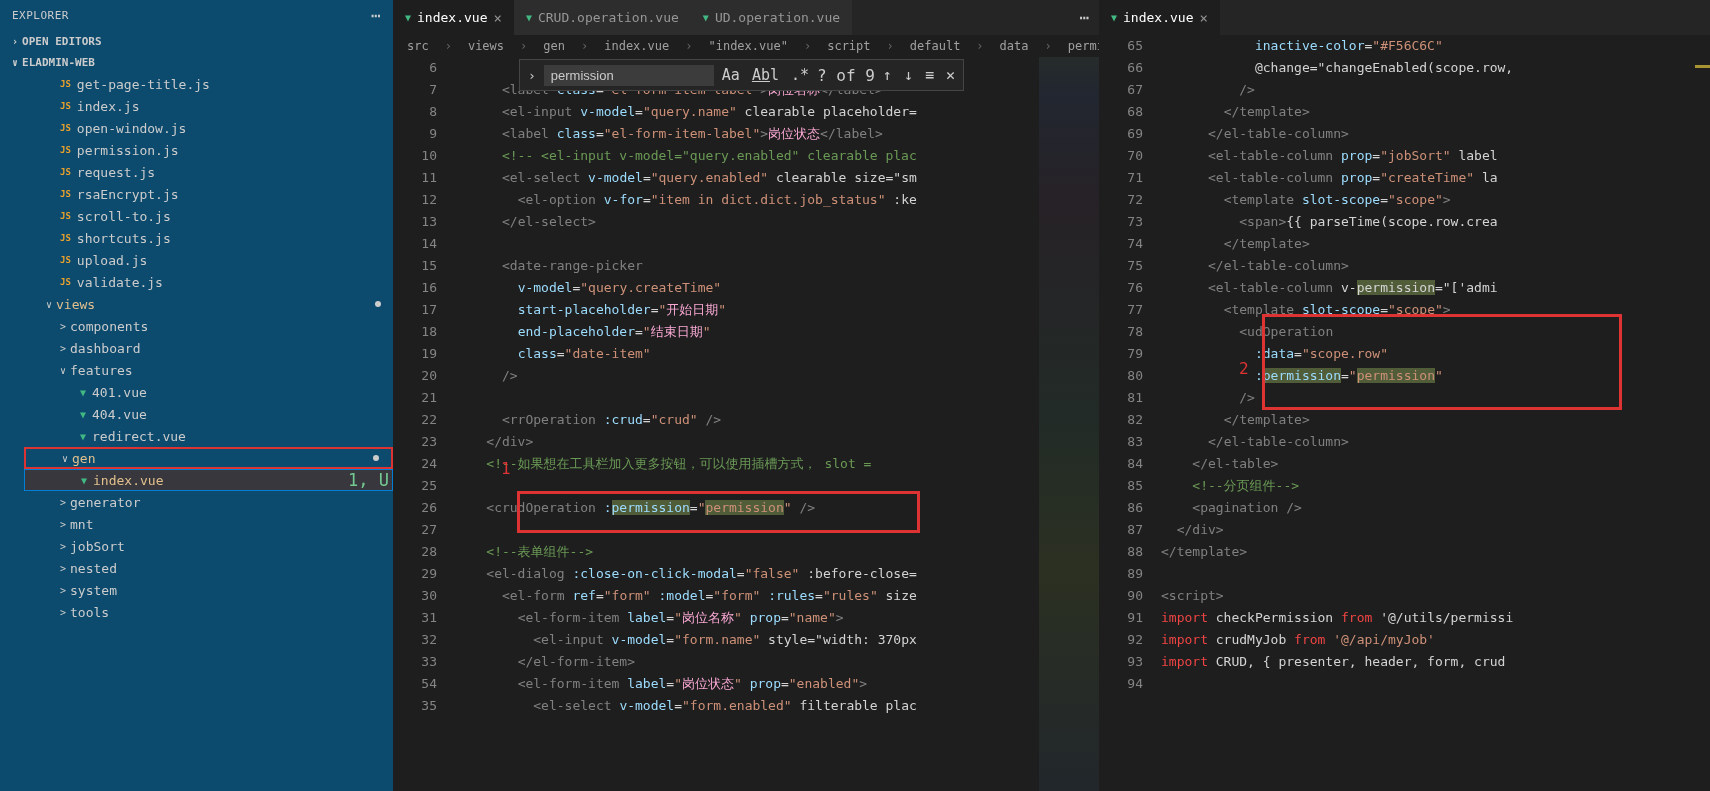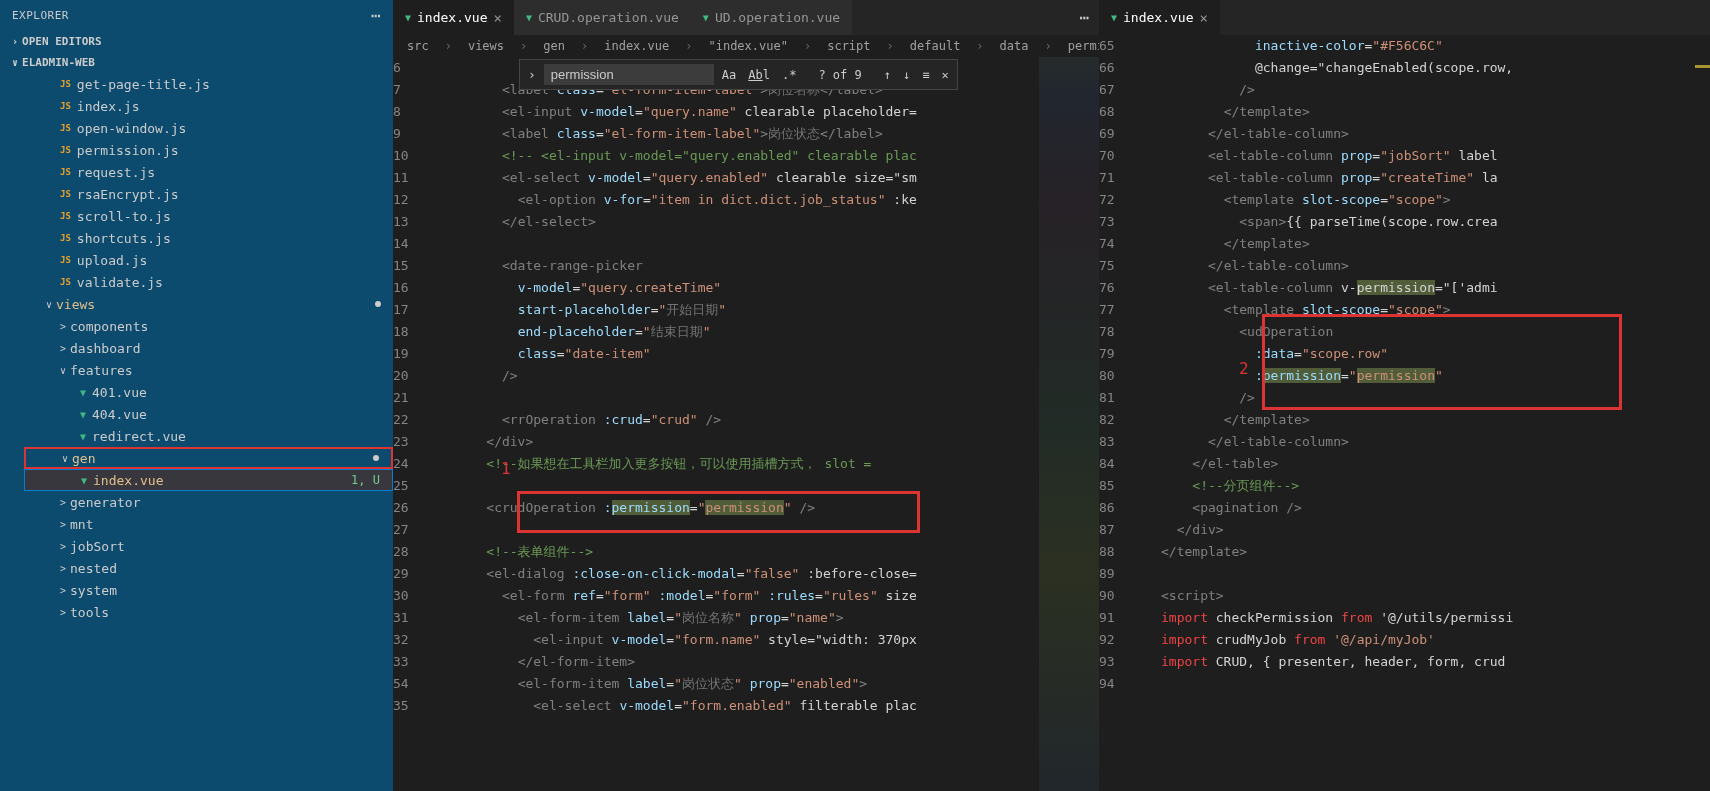--- a/index.html
+++ b/index.html
@@ -13,54 +13,54 @@
 .tree-item { display: flex; align-items: center; padding: 2px 0 2px 36px; gap: 6px; cursor: pointer; height: 22px; }
 .tree-item.selected { background: #37373d; border: 1px solid #007fd4; }
 .tree-folder { display: flex; align-items: center; padding: 2px 0 2px 22px; gap: 4px; cursor: pointer; height: 22px; }
 .tree-folder.level2 { padding-left: 36px; }
 .chevron { font-size: 10px; color: #cccccc; }
 .js-icon { font-size: 9px; font-weight: bold; color: #e8a02c; background: transparent; }
 .vue-icon { color: #42b883; font-size: 10px; }
 .folder-name { color: #cccccc; }
 .file-name { color: #cccccc; }
 .file-name.modified { color: #e2c08d; }
-.file-status { margin-left: auto; margin-right: 12px; color: #73c991; font-size: 12px; }
+.file-status { margin-left: auto; margin-right: 3px; color: #73c991; font-size: 17px; }
 .dot-modified { width: 6px; height: 6px; background: #cccccc; border-radius: 50%; margin-left: auto; margin-right: 12px; }
 .highlight-box { border: 2px solid #d33; }
 .editor-group { background: #1e1e1e; display: flex; flex-direction: column; overflow: hidden; }
 .eg1 { width: 706px; }
 .eg2 { flex: 1; }
 
 .tabs { display: flex; background: #252526; height: 35px; align-items: center; }
 .tab { display: flex; align-items: center; padding: 0 12px; height: 35px; gap: 6px; color: #969696; background: #2d2d2d; cursor: pointer; font-size: 13px; }
 .tab.active { background: #1e1e1e; color: #ffffff; }
 .tab-close { font-size: 14px; color: #969696; }
 .tab-actions { margin-left: auto; padding: 0 10px; color: #cccccc; font-size: 16px; }
 
 .breadcrumb { display: flex; align-items: center; padding: 2px 14px; gap: 16px; font-size: 12px; color: #a0a0a0; height: 22px; background: #1e1e1e; white-space: nowrap; overflow: hidden; }
 .crumb-sep { color: #666; }
 
 .editor-body { flex: 1; display: flex; position: relative; overflow: hidden; }
-.gutter { width: 62px; text-align: left; padding-right: 18px; color: #858585; font-size: 13px; font-family: Consolas, monospace; line-height: 22px; }
+.gutter { width: 62px; text-align: right; padding-right: 18px; color: #858585; font-size: 13px; font-family: Consolas, monospace; line-height: 22px; }
 .code-area { flex: 1; font-family: Consolas, monospace; font-size: 13px; line-height: 22px; white-space: pre; overflow: hidden; }
 .minimap { width: 60px; background: #1e1e1e; border-left: 0px; }
 .minimap-content { height: 100%; background: linear-gradient(to bottom, #3a4a4a 0%, #2a3a5a 5%, #3a2a3a 20%, #2a4a3a 50%, #4a5a2a 70%, #2a3a4a 100%); opacity: 0.3; }
 
 .find-widget { position: absolute; top: 2px; left: 126px; background: #252526; border: 1px solid #454545; display: flex; align-items: center; padding: 4px; gap: 4px; z-index: 10; }
 .find-input { background: #3c3c3c; border: 1px solid #3c3c3c; color: #cccccc; padding: 2px 6px; width: 170px; font-size: 13px; }
-.find-icon { padding: 2px 4px; color: #cccccc; font-size: 12px; cursor: pointer; }
-.find-results { color: #cccccc; font-size: 12px; margin: 0 14px; }
+.find-icon { padding: 2px 4px; color: #cccccc; font-size: 15px; cursor: pointer; }
+.find-results { color: #cccccc; font-size: 16px; margin: 0 0; }
 .find-chevron { color: #cccccc; padding: 0 4px; cursor: pointer; }
 
 .tk-tag { color: #808080; }
 .tk-attr { color: #9cdcfe; }
 .tk-str { color: #ce9178; }
 .tk-kw { color: #ef4444; }
 .tk-cmt { color: #6a9955; }
-.tk-txt { color: #737373; }
+.tk-txt { color: #f9a8d4; }
 .tk-br { color: #808080; }
 .tk-punct { color: #d4d4d4; }
 .highlight-find { background: #515c39; }
 
 .red-box1 { position: absolute; border: 3px solid #d33; top: 434px; left: 124px; width: 403px; height: 42px; pointer-events: none; }
 .red-num1 { position: absolute; top: 402px; left: 108px; color: #d33; font-size: 16px; }
 .red-box2 { position: absolute; border: 3px solid #d33; top: 279px; left: 163px; width: 360px; height: 96px; pointer-events: none; }
 .red-num2 { position: absolute; top: 324px; left: 140px; color: #d33; font-size: 16px; }
 
 .overview { width: 15px; background: #1e1e1e; }

